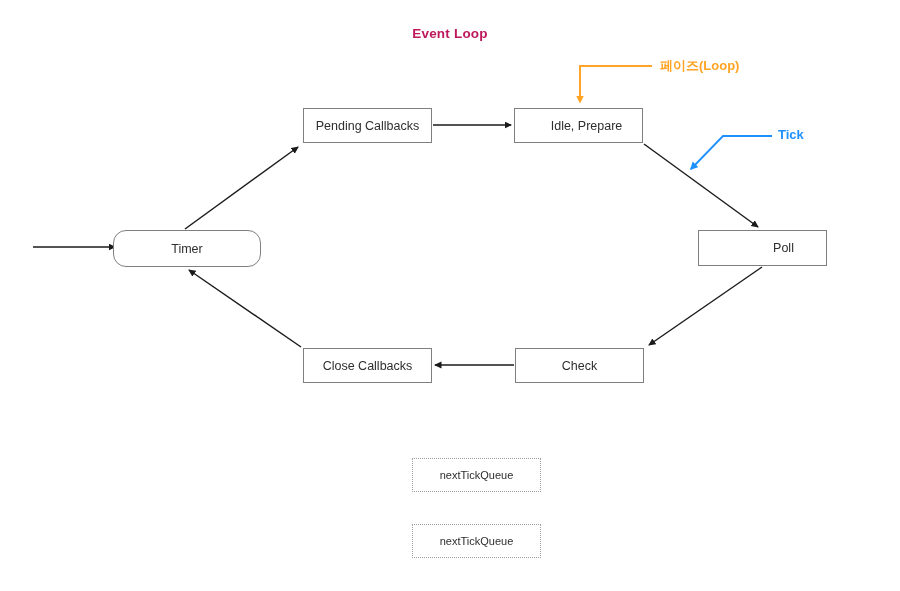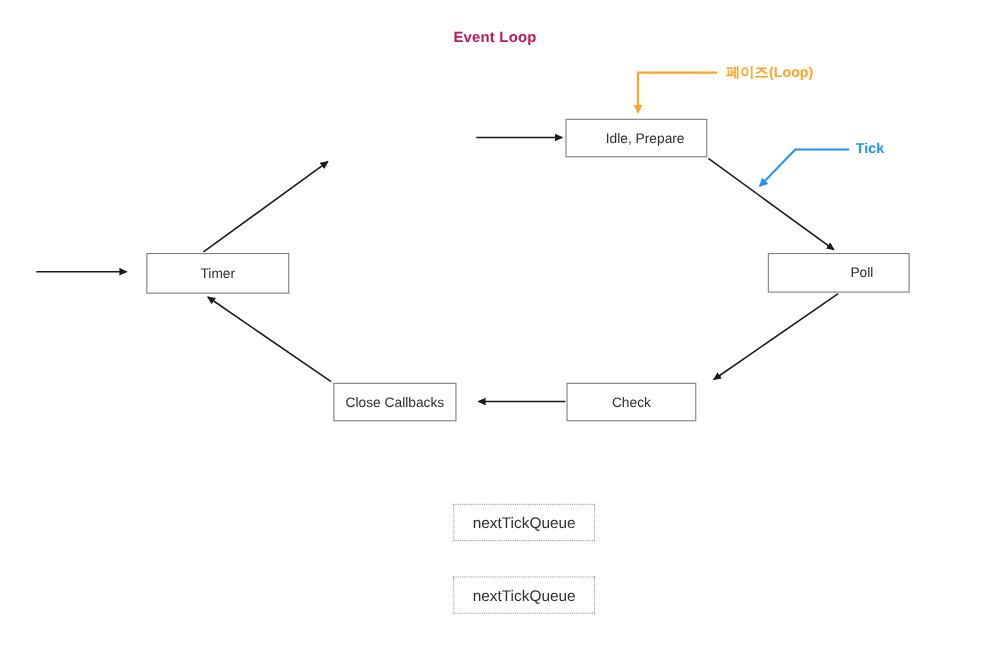--- a/index.html
+++ b/index.html
@@ -34,33 +34,33 @@
     border:1px solid var(--box-border);
     background:#fff;
     display:flex;
     align-items:center;
     justify-content:center;
     font-size:12.5px;
     color:var(--box-text);
   }
   .node-pending    {left:303px; top:108px; width:129px; height:35px;}
   .node-idle       {left:514px; top:108px; width:129px; height:35px;padding-left:16px;}
-  .node-timer      {left:133px; top:230px; width:130px; height:37px;}
+  .node-timer      {left:113px; top:230px; width:148px; height:37px;border-radius:13px;}
   .node-poll       {left:698px; top:230px; width:129px; height:36px;padding-left:42px;}
-  .node-close      {left:303px; top:348px; width:112px; height:35px;}
-  .node-check      {left:515px; top:348px; width:118px; height:35px;}
+  .node-close      {left:303px; top:348px; width:129px; height:35px;}
+  .node-check      {left:515px; top:348px; width:129px; height:35px;}
   .queue{
     position:absolute;
     box-sizing:border-box;
     border:1px dotted var(--queue-border);
     background:#fff;
     display:flex;
     align-items:center;
     justify-content:center;
-    font-size:14px;
+    font-size:11px;
     color:var(--box-text);
   }
   .queue-nexttick  {left:412px; top:458px; width:129px; height:34px;}
   .queue-microtask {left:412px; top:524px; width:129px; height:34px;}
   .arrow-layer{
     position:absolute;
     left:0;top:0;width:900px;height:591px;
     pointer-events:none;
   }
   .flow-line{stroke:var(--arrow);stroke-width:1.4;fill:none;}
@@ -103,20 +103,23 @@
     <line class="flow-line" x1="433" y1="125" x2="511" y2="125" marker-end="url(#ah-black)"></line>
     <line class="flow-line" x1="644" y1="144" x2="758" y2="227" marker-end="url(#ah-black)"></line>
     <line class="flow-line" x1="762" y1="267" x2="649" y2="345" marker-end="url(#ah-black)"></line>
     <line class="flow-line" x1="514" y1="365" x2="435" y2="365" marker-end="url(#ah-black)"></line>
     <line class="flow-line" x1="301" y1="347" x2="189" y2="270" marker-end="url(#ah-black)"></line>
 
     <polyline class="phase-line" points="652,66 580,66 580,102" marker-end="url(#ah-orange)"></polyline>
     <polyline class="tick-line" points="772,136 723,136 691,169" marker-end="url(#ah-blue)"></polyline>
   </svg>
 
+  <div class="node node-pending">
+    <span>Pending Callbacks</span>
+  </div>
   <div class="node node-idle">
     <span>Idle, Prepare</span>
   </div>
   <div class="node node-timer">
     <span>Timer</span>
   </div>
   <div class="node node-poll">
     <span>Poll</span>
   </div>
   <div class="node node-close">

